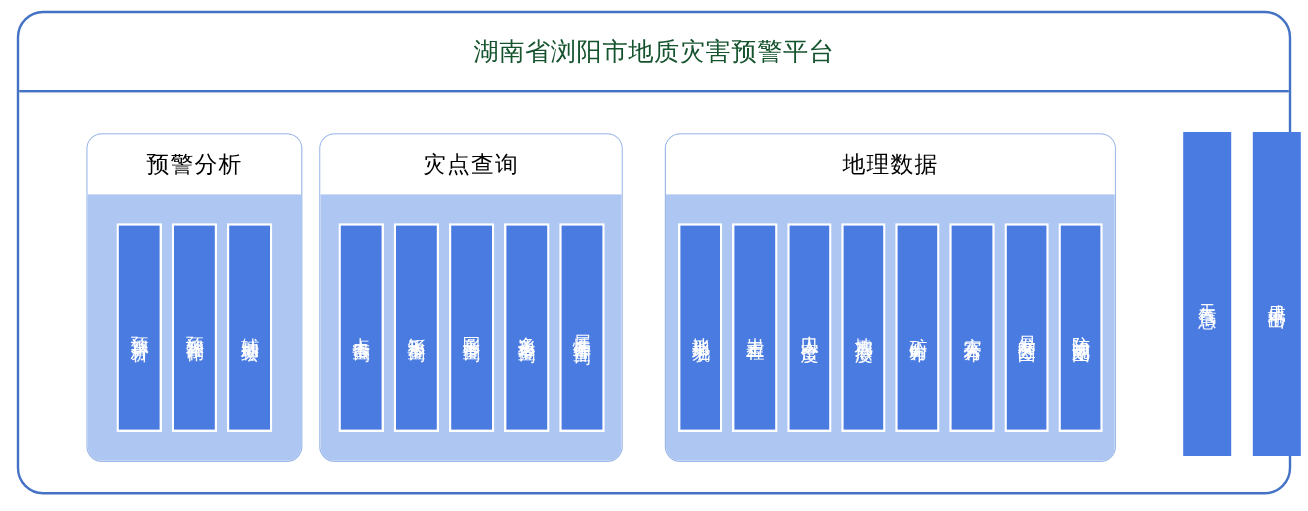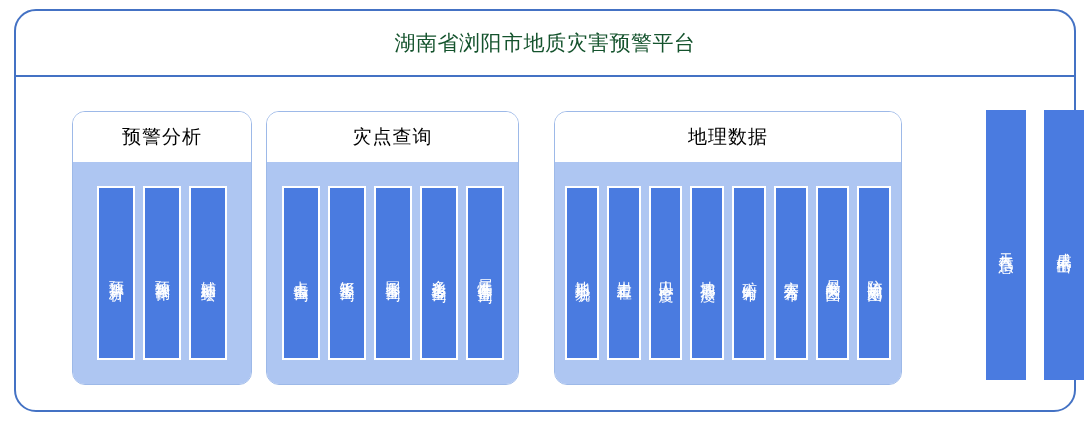--- a/index.html
+++ b/index.html
@@ -184,21 +184,21 @@
         </div>
         <div class="item-bar" style="width: 38px;">
           <span class="item-label">多边形查询</span>
         </div>
         <div class="item-bar" style="width: 38px;">
           <span class="item-label">属性条件查询</span>
         </div>
       </div>
     </div>
 
-    <div class="group-card" id="group-2" style="left: 506px; width: 348px;">
+    <div class="group-card" id="group-2" style="left: 506px; width: 376px;">
       <div class="group-header">
         <span class="group-header-label">地理数据</span>
       </div>
       <div class="group-items">
         <div class="item-bar" style="width: 40px;">
           <span class="item-label">地形地貌</span>
         </div>
         <div class="item-bar" style="width: 40px;">
           <span class="item-label">岩土工程</span>
         </div>

